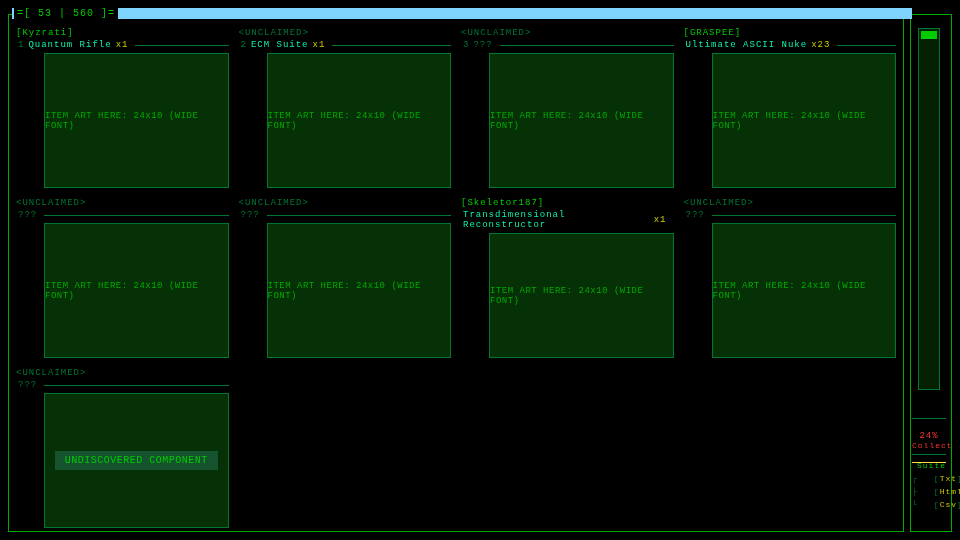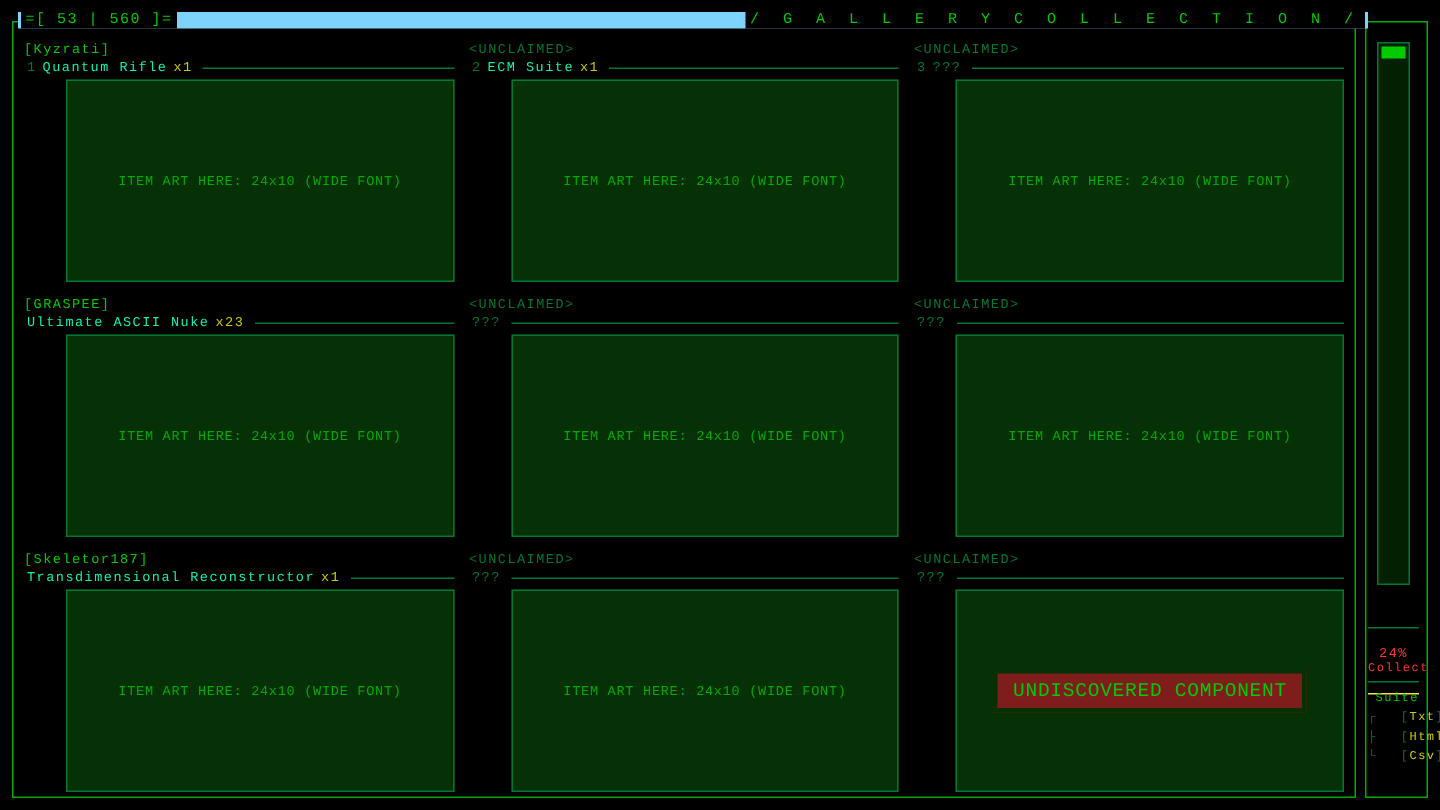--- a/index.html
+++ b/index.html
@@ -42,21 +42,21 @@
   }
   .counter { color: #0c0; background:#000; padding:0 3px; }
   .title { color: #0c0; letter-spacing: 5px; background:#000; padding:0 3px; }
   .grid {
     position: absolute;
     left: 16px;
     top: 28px;
     width: 880px;
     height: 500px;
     display: grid;
-    grid-template-columns: repeat(3, 1fr);
+    grid-template-columns: repeat(4, 1fr);
     grid-template-rows: repeat(3, 1fr);
     gap: 10px;
   }
   .card { display: flex; flex-direction: column; }
   .author { font-size: 9px; }
   .author.claimed { color: #0c0; }
   .author.unclaimed { color: #073; }
   .item-line { display: flex; align-items: center; gap: 4px; padding: 2px 0 0 2px; }
   .num { color: #073; font-size: 9px; }
   .item-name { color: #0df1ae; font-size: 9px; }
@@ -71,26 +71,25 @@
     display: flex;
     align-items: center;
     justify-content: center;
     color: #0a0;
     font-size: 9px;
     letter-spacing: 0.5px;
     min-height: 90px;
     margin-left: 28px;
   }
   .undiscovered {
-    background: #7f1d1d;
+    background: #14532d;
     border: 3px solid #063006;
     padding: 4px 10px;
     color: #0c0;
-    font-size: 13px;
-    text-align: right;
+    font-size: 10px;
   }
   
   .scrollbar {
     position: absolute;
     right: 20px;
     top: 28px;
     width: 22px;
     height: 362px;
     background: #032003;
     border: 1px solid #073;
@@ -132,21 +131,20 @@
   .tree { color:#073; font-size:8px; }
 </style>
 </head>
 <body>
 
 <div class="main-frame"></div>
 <div class="side-frame"></div>
 
 <div class="header">
   <span class="counter">=[ 53 | 560 ]=</span>
-  <span class="title">/ G A L L E R Y   C O L L E C T I O N /</span>
 </div>
 
 <div class="grid">
     <div class="card">
       <div class="author claimed">[Kyzrati]</div>
       <div class="item-line">
         <span class="num">1</span>
         <span class="item-name">Quantum Rifle</span>
         <span class="count">x1</span>
         <span class="hr"></span>

